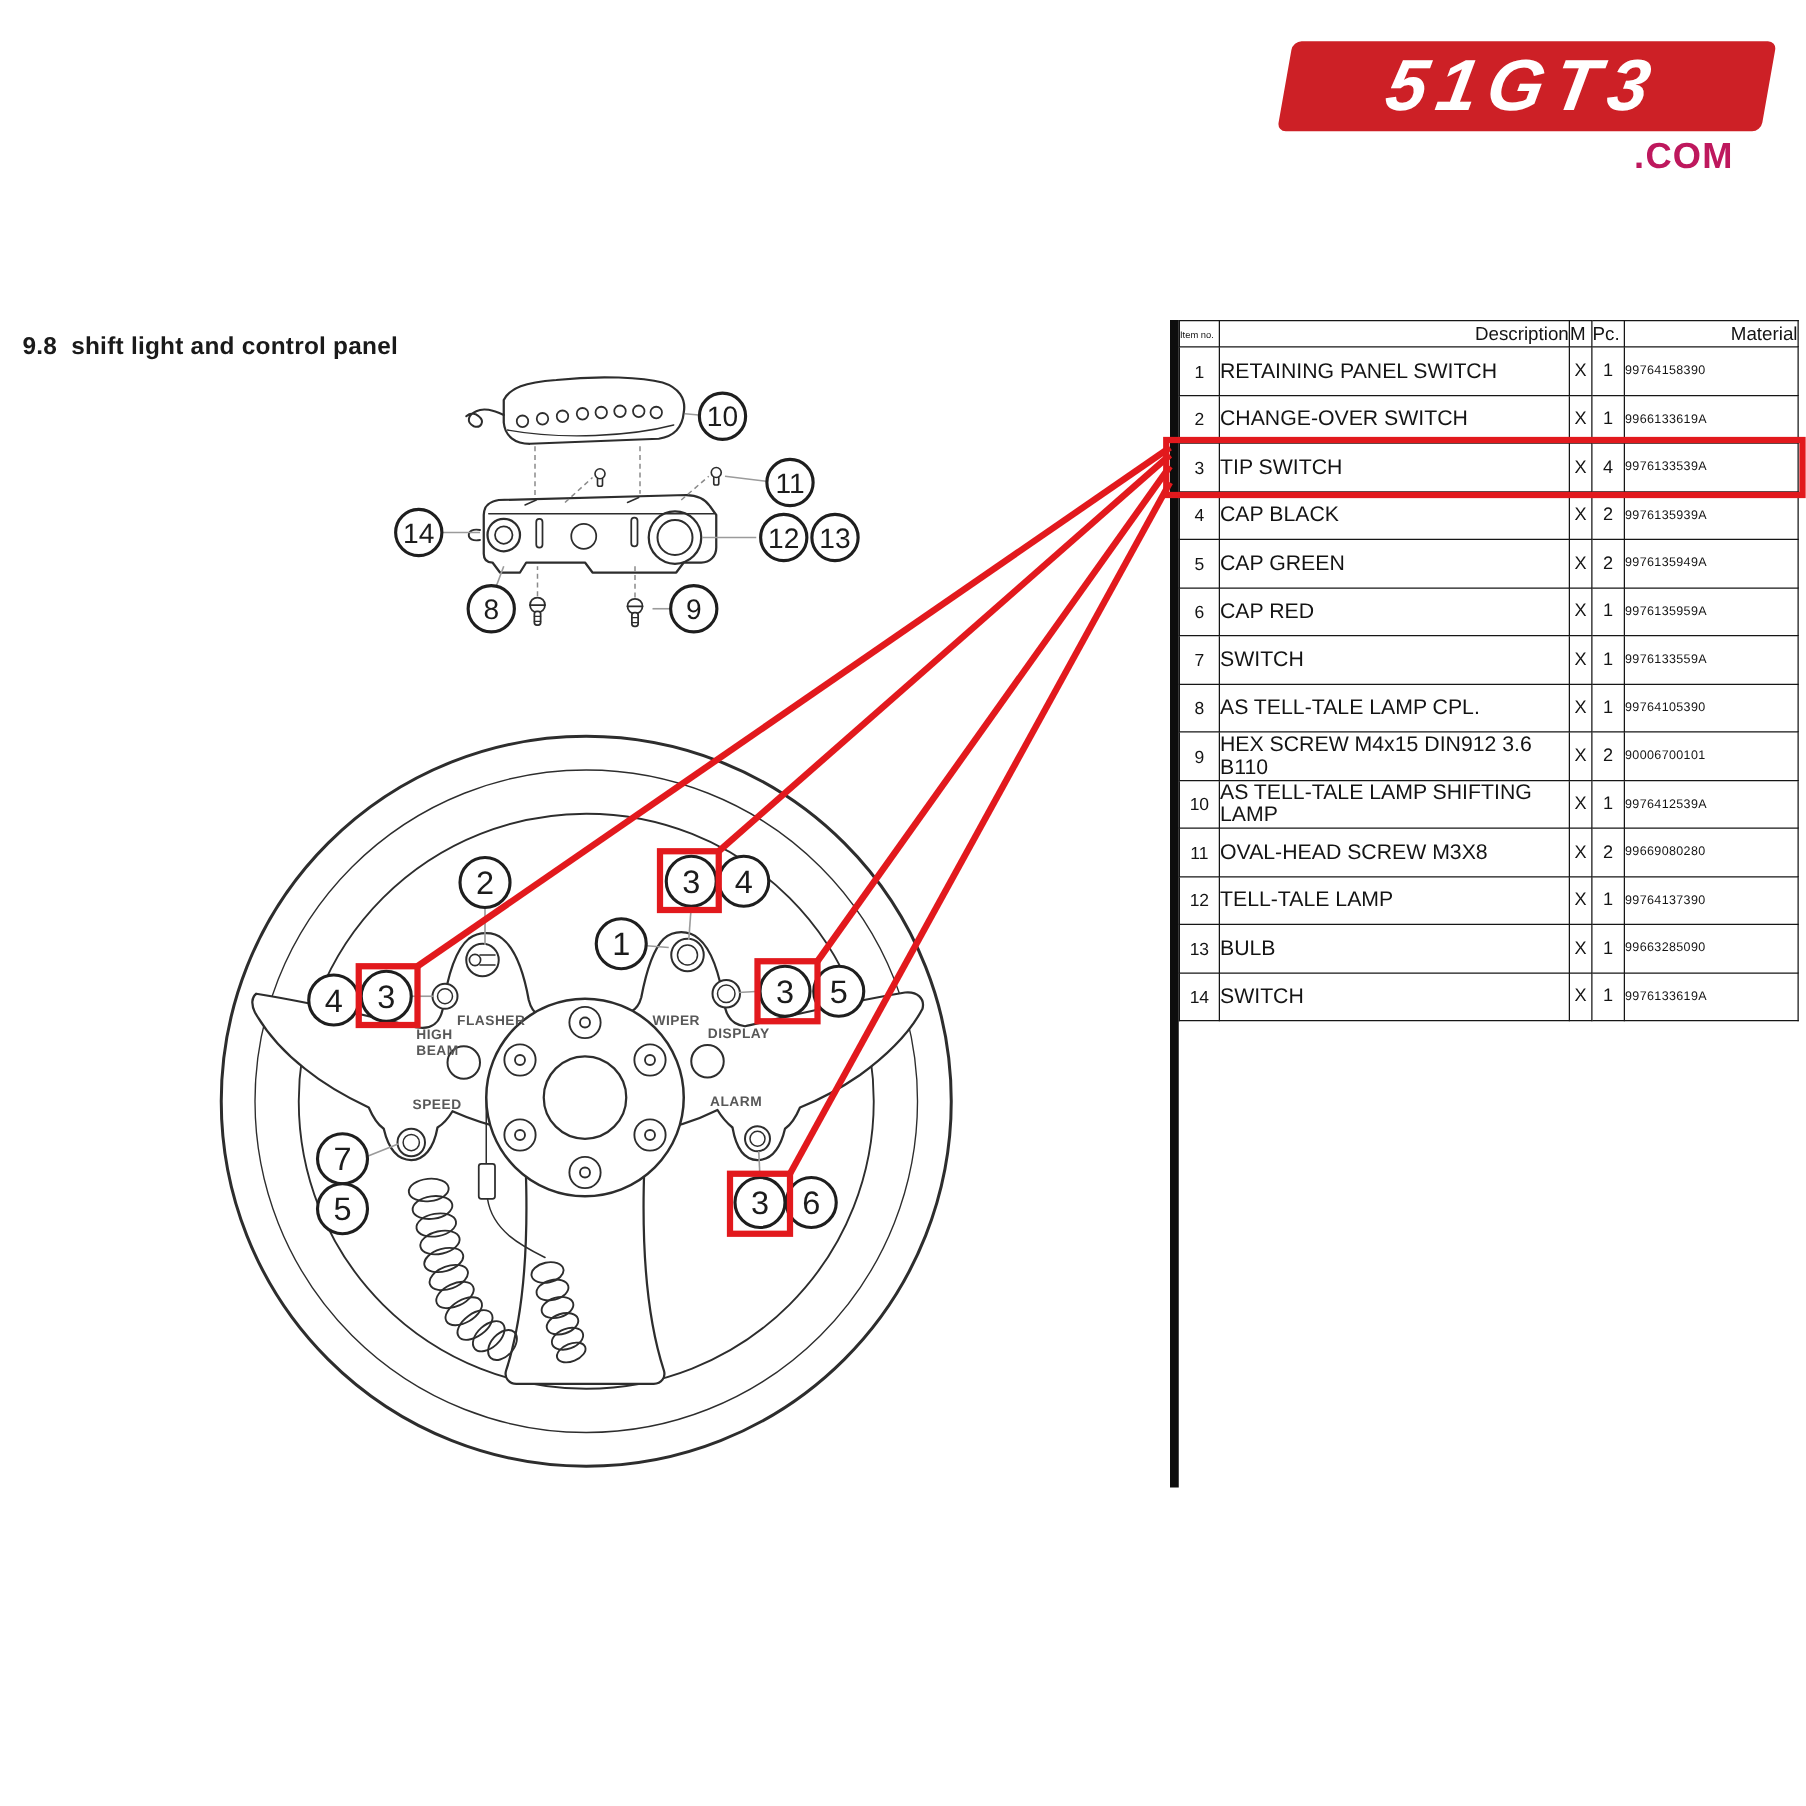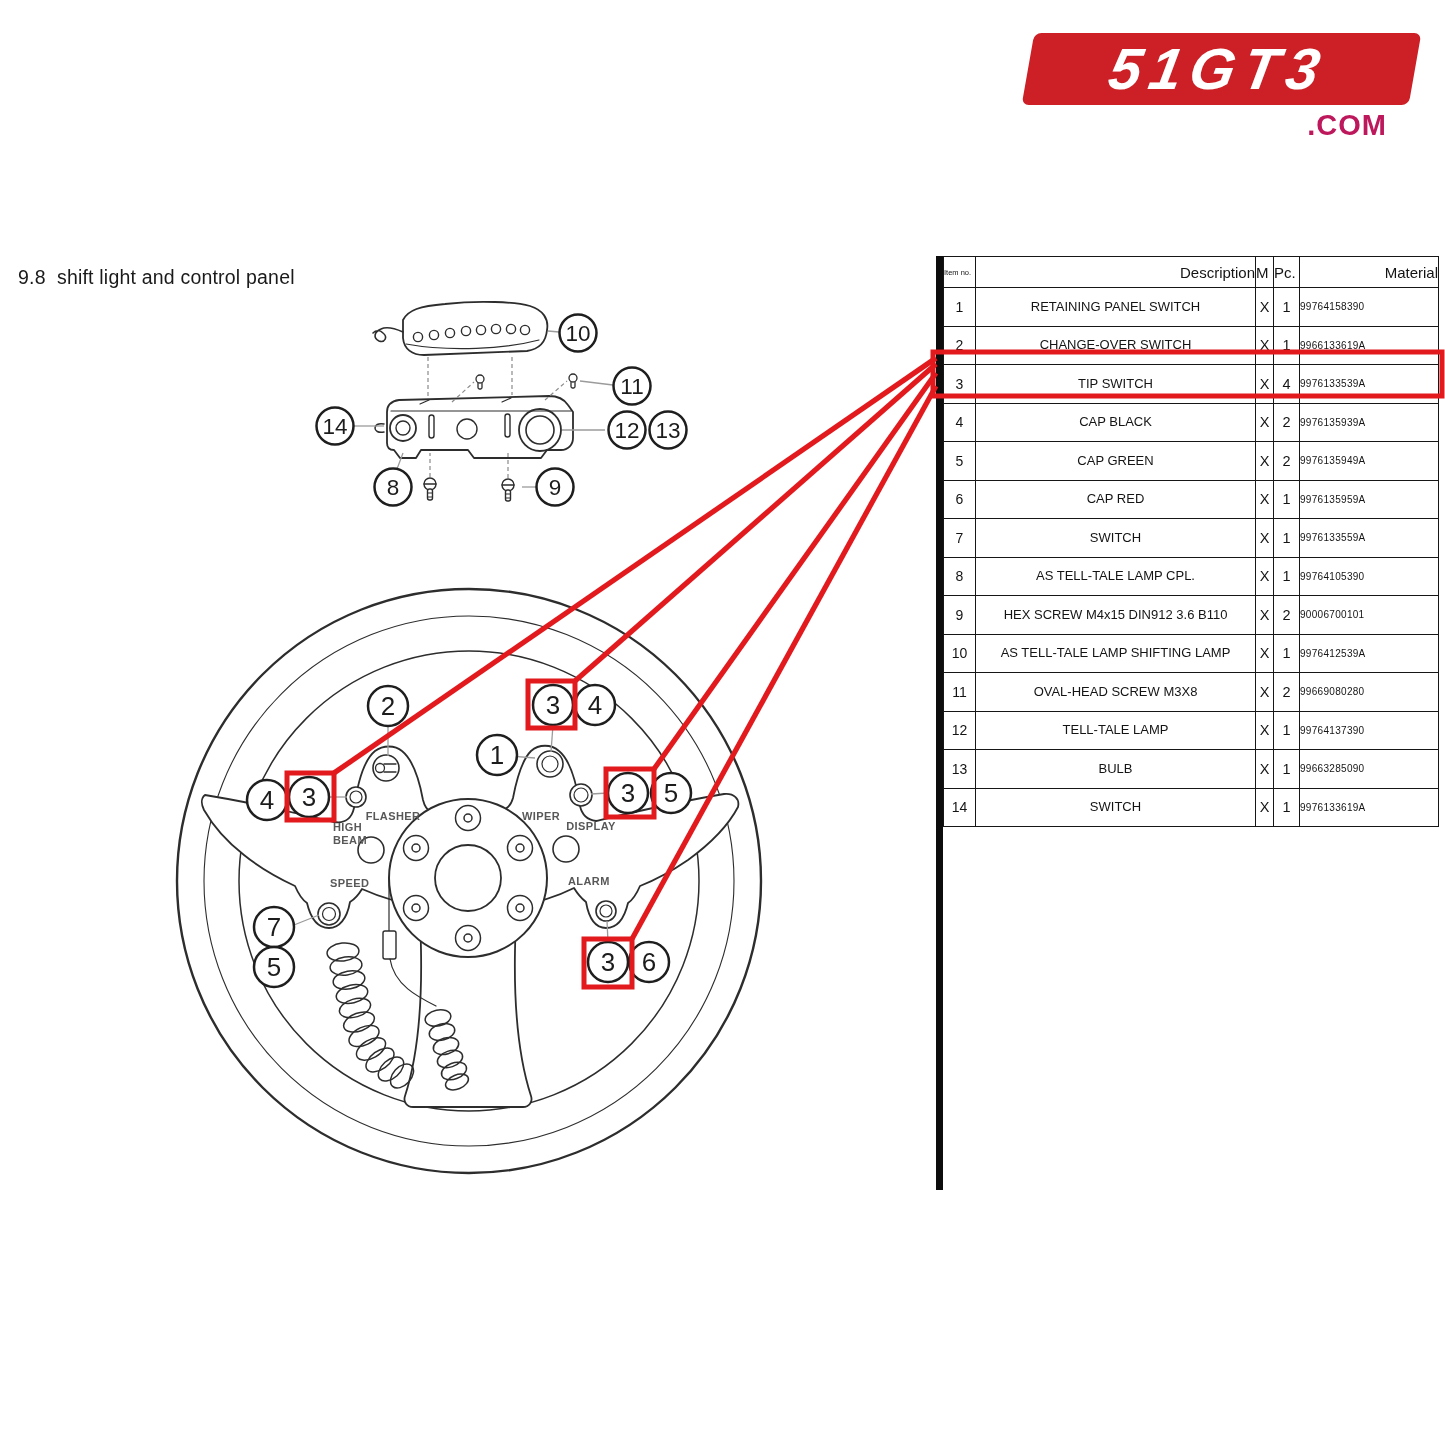--- a/index.html
+++ b/index.html
@@ -1,41 +1,41 @@
 <!DOCTYPE html>
 <html><head>
 <meta charset="utf-8">
 <style>
   html,body{margin:0;padding:0;background:#ffffff;}
   #page{position:relative;width:1445px;height:1445px;background:#ffffff;overflow:hidden;
         font-family:"Liberation Sans",sans-serif;color:#141414;}
-  #page-title{position:absolute;left:18px;top:266px;font-size:19.5px;font-weight:400;
+  #page-title{position:absolute;left:18px;top:266px;font-size:19.5px;font-weight:700;
         letter-spacing:0.2px;color:#1a1a1a;white-space:pre;}
   
   #logo{position:absolute;left:1028px;top:33px;width:387px;height:72px;}
   #logo .red-box{position:absolute;left:0;top:0;width:100%;height:100%;
         background:#cd2026;transform:skewX(-10deg);border-radius:7px;
         display:flex;align-items:center;justify-content:center;}
   #logo .brand{font-size:58px;font-weight:800;font-style:italic;color:#ffffff;
         letter-spacing:8px;line-height:1;padding-right:6px;}
   #logo .tld{position:absolute;right:28px;top:76px;font-size:29px;font-weight:800;
         color:#be185d;letter-spacing:1px;}
   
   #table-left-bar{position:absolute;left:936px;top:256px;width:7px;height:934px;background:#0d0d0d;}
   #parts-table{position:absolute;left:943px;top:256px;width:495px;border-collapse:collapse;
         table-layout:fixed;}
   #parts-table th,#parts-table td{border:1.6px solid #161616;padding:0;vertical-align:middle;
         background:#ffffff;overflow:hidden;}
-  #parts-table thead tr{height:31px;}
+  #parts-table thead tr{height:21px;}
   #parts-table tbody tr{height:38.5px;}
   th.col-item{font-size:7.5px;font-weight:400;text-align:left;padding-left:2px;}
   th.col-description,th.col-material{font-size:15px;font-weight:500;text-align:right;padding-left:5px;}
   th.col-m,th.col-pc{font-size:15px;font-weight:500;text-align:left;padding-left:2px;}
   td.col-item{font-size:14px;text-align:center;}
-  td.col-description{font-size:13px;text-align:center;padding-left:5px;line-height:1.05;}
+  td.col-description{font-size:17px;text-align:left;padding-left:5px;line-height:1.05;}
   td.col-m{font-size:14.5px;text-align:center;}
   td.col-pc{font-size:14.5px;text-align:center;}
   td.col-material{font-size:10px;text-align:left;padding-left:6px;letter-spacing:0.3px;}
   
   #diagram-svg,#overlay-svg{position:absolute;left:0;top:0;}
   #overlay-svg{pointer-events:none;}
   svg text{font-family:"Liberation Sans",sans-serif;fill:#1c1c1c;}
   .wheel-label{font-size:11px;font-weight:600;fill:#585858;letter-spacing:0.4px;}
   .callout-num{font-weight:500;}
 </style>

